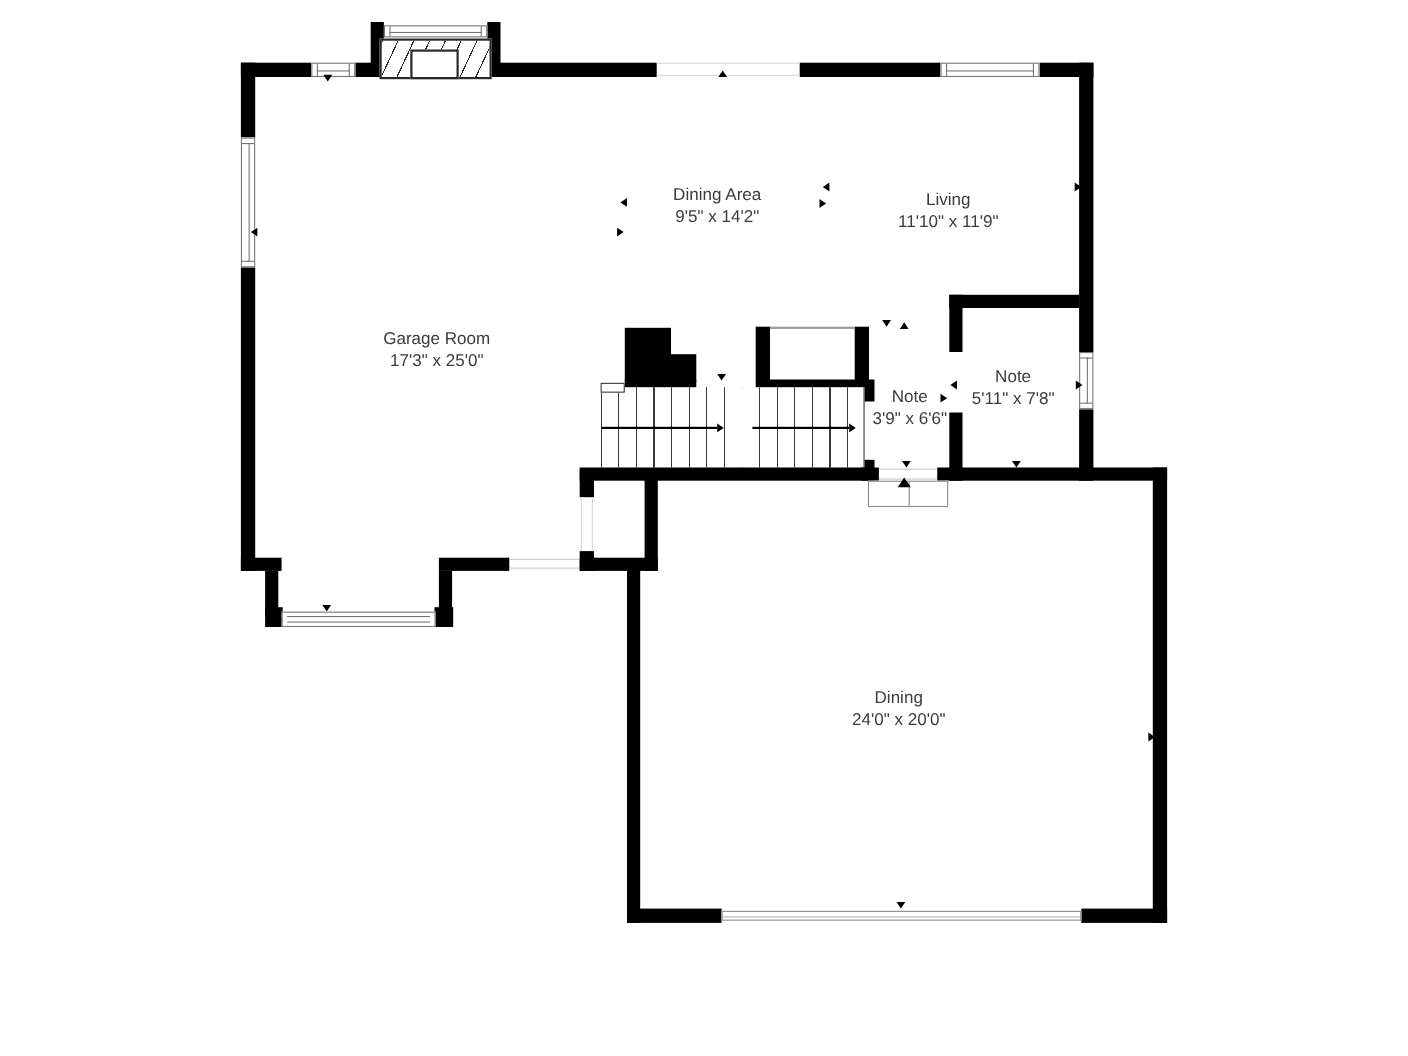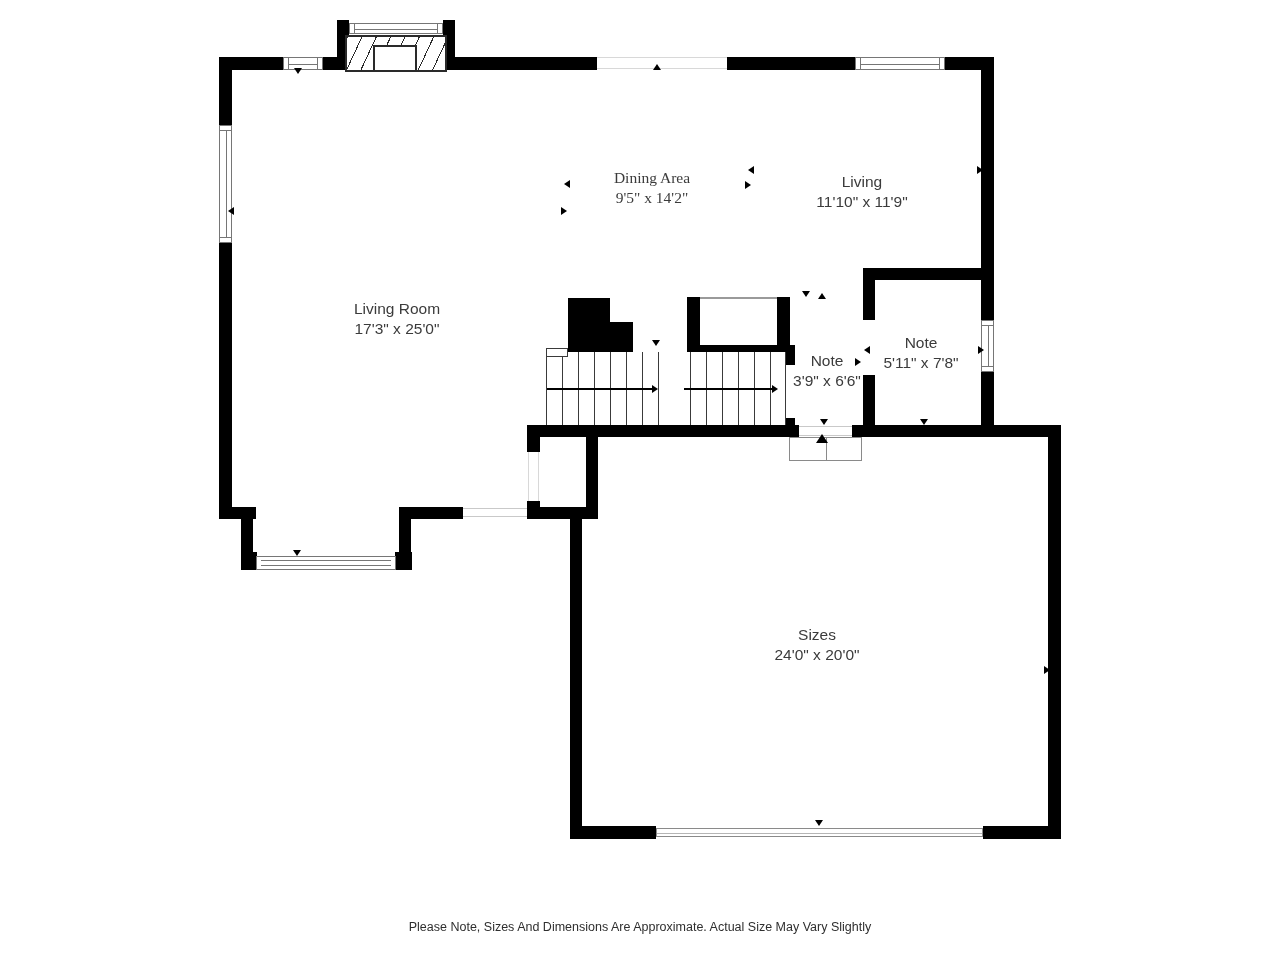--- a/index.html
+++ b/index.html
@@ -142,39 +142,38 @@
   <div class="arr td" style="left:652px;top:340px;"></div>
   <div class="arr tl" style="left:786px;top:357px;"></div>
   <div class="arr td" style="left:820px;top:419px;"></div>
   <div class="arr tu-big" style="left:816px;top:434px;"></div>
   <div class="arr td" style="left:293px;top:550px;"></div>
   <div class="arr tl" style="left:575px;top:666px;"></div>
   <div class="arr tr" style="left:1044px;top:666px;"></div>
   <div class="arr td" style="left:815px;top:820px;"></div>
 
   <div class="room-label" style="left:397px;top:299px;">
-    <div>Living Room</div>
+    <div>Garage Room</div>
     <div>17'3" x 25'0"</div>
   </div>
-  <div class="room-label" style="left:652px;top:168px;font-family:Liberation Serif, serif;">
+  <div class="room-label" style="left:652px;top:168px;">
     <div>Dining Area</div>
     <div>9'5" x 14'2"</div>
   </div>
   <div class="room-label" style="left:862px;top:172px;">
     <div>Living</div>
     <div>11'10" x 11'9"</div>
   </div>
   <div class="room-label" style="left:827px;top:351px;">
     <div>Note</div>
     <div>3'9" x 6'6"</div>
   </div>
   <div class="room-label" style="left:921px;top:333px;">
     <div>Note</div>
     <div>5'11" x 7'8"</div>
   </div>
   <div class="room-label" style="left:817px;top:625px;">
-    <div>Sizes</div>
+    <div>Dining</div>
     <div>24'0" x 20'0"</div>
   </div>
 
-  <div class="footer-note" style="top:920px;">Please Note, Sizes And Dimensions Are Approximate. Actual Size May Vary Slightly</div>
 
 </div>
 
 </body></html>

